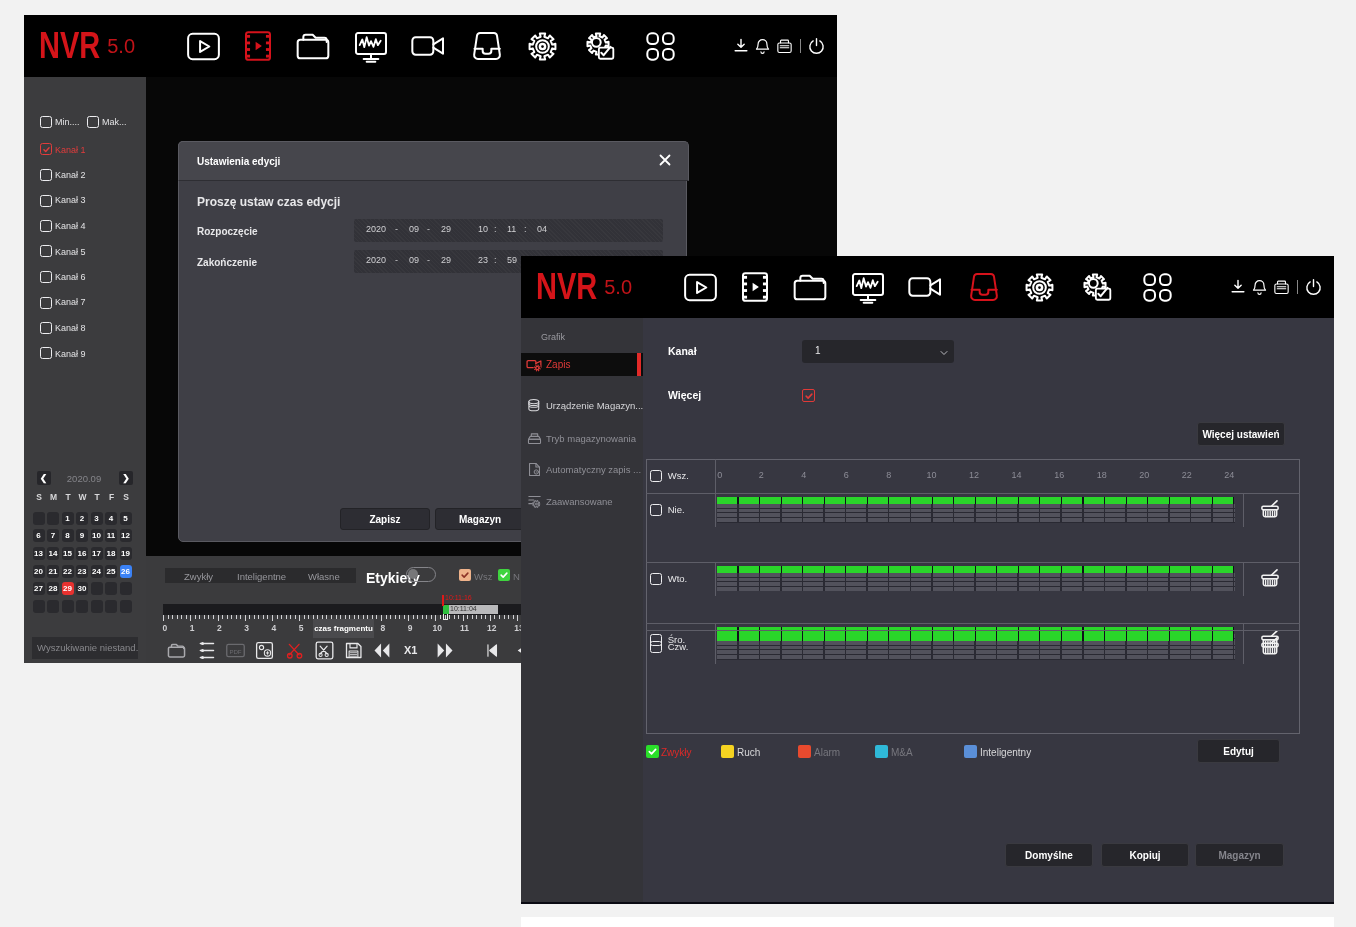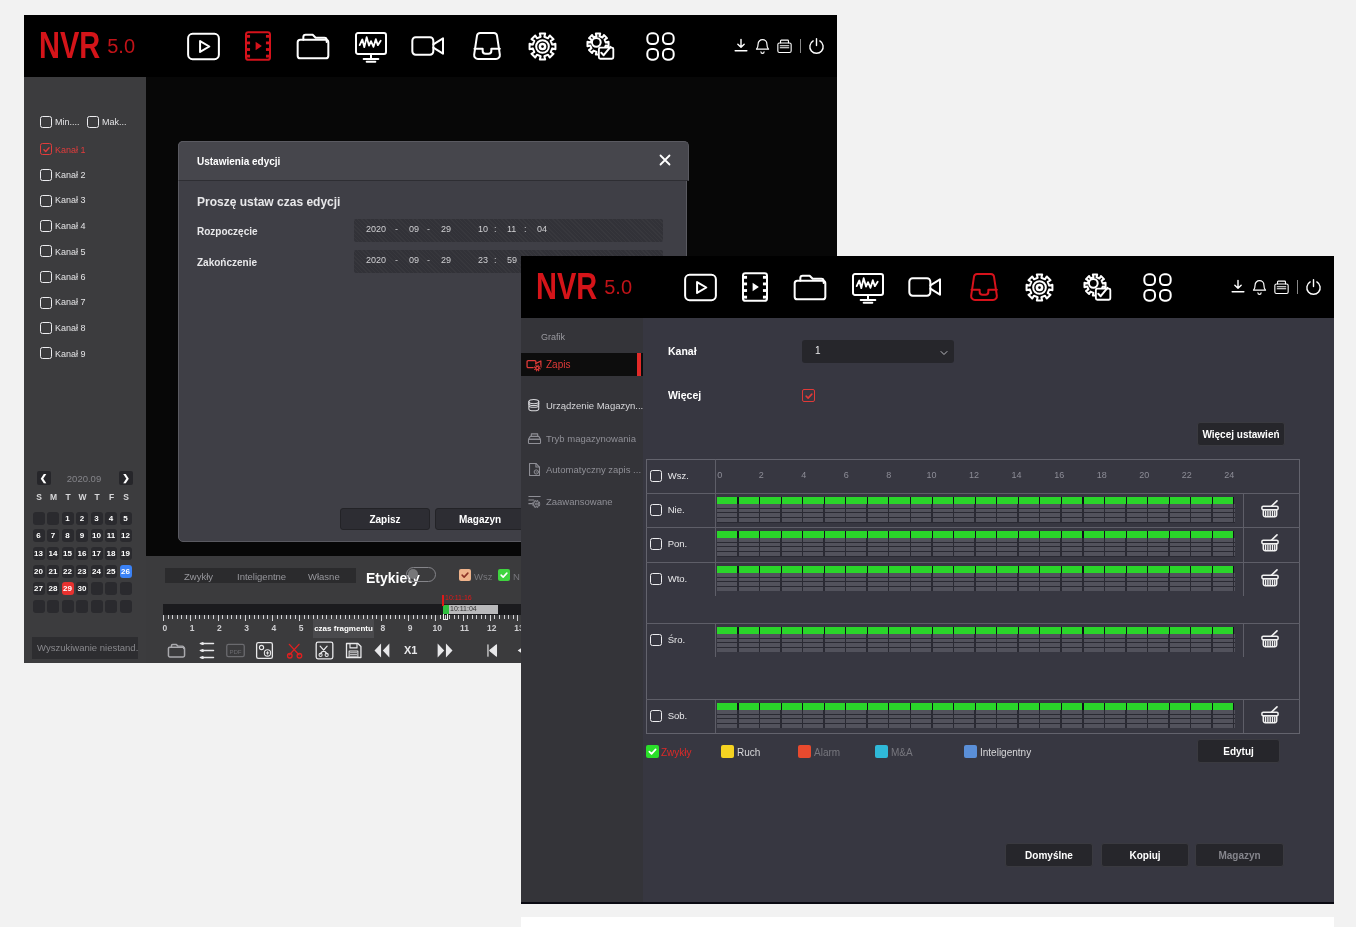--- a/index.html
+++ b/index.html
@@ -621,39 +621,20 @@
             <path d="M13.6 8 L19 2.8" stroke="#f2f2f2" stroke-width="1.7"></path>
             <rect x="3.9" y="8.2" width="16.2" height="3.6" rx="1.4" stroke="#f2f2f2" stroke-width="1.5"></rect>
             <path d="M5.3 11.8 h13.4 v4.9 a2.1 2.1 0 0 1 -2.1 2.1 H7.4 a2.1 2.1 0 0 1 -2.1 -2.1 Z" stroke="#f2f2f2" stroke-width="1.5"></path>
             <path d="M7.6 13.4 v4.6" stroke="#f2f2f2" stroke-width="1.3"></path>
             <path d="M9.9 13.4 v4.6" stroke="#f2f2f2" stroke-width="1.3"></path>
             <path d="M12.2 13.4 v4.6" stroke="#f2f2f2" stroke-width="1.3"></path>
             <path d="M14.5 13.4 v4.6" stroke="#f2f2f2" stroke-width="1.3"></path>
             <path d="M16.7 13.4 v4.6" stroke="#f2f2f2" stroke-width="1.3"></path>
           </svg></div>
       </div>
-      <div class="abs" style="left:0;top:68.6px;width:654.7px;height:34.3px;">
-        <div class="abs" style="left:0;top:0;width:654.7px;height:34.3px;border-top:1px solid #5e5e68;"></div>
-        <div class="abs thcb" style="left:4px;top:11px;"></div>
-        <div class="abs daylb" style="left:22px;top:11px;">Pon.</div>
-        <div class="abs" style="left:69px;top:0;width:1px;height:34.3px;background:#5e5e68;"></div>
-        <div class="abs" style="left:597px;top:0;width:1px;height:34.3px;background:#5e5e68;"></div>
-        <div class="abs" style="left:71.7px;top:4px;width:516.5px;height:7px;background:repeating-linear-gradient(to right,#2ad52a 0 20.46px,#10101a 20.46px 21.56px);"></div>
-        <div class="abs" style="left:71.7px;top:11px;width:517.5px;height:18.6px;background:repeating-linear-gradient(to right,transparent 0 20.06px,#2a2a33 20.06px 21.56px),repeating-linear-gradient(to bottom,#52525c 0 3.65px,#292932 3.65px 4.65px);"></div>
-        <div class="abs" style="left:612px;top:5px;width:24px;height:24px;"><svg width="24" height="24" viewBox="0 0 24 24" fill="none" stroke-linecap="round" stroke-linejoin="round">
-            <path d="M13.6 8 L19 2.8" stroke="#f2f2f2" stroke-width="1.7"></path>
-            <rect x="3.9" y="8.2" width="16.2" height="3.6" rx="1.4" stroke="#f2f2f2" stroke-width="1.5"></rect>
-            <path d="M5.3 11.8 h13.4 v4.9 a2.1 2.1 0 0 1 -2.1 2.1 H7.4 a2.1 2.1 0 0 1 -2.1 -2.1 Z" stroke="#f2f2f2" stroke-width="1.5"></path>
-            <path d="M7.6 13.4 v4.6" stroke="#f2f2f2" stroke-width="1.3"></path>
-            <path d="M9.9 13.4 v4.6" stroke="#f2f2f2" stroke-width="1.3"></path>
-            <path d="M12.2 13.4 v4.6" stroke="#f2f2f2" stroke-width="1.3"></path>
-            <path d="M14.5 13.4 v4.6" stroke="#f2f2f2" stroke-width="1.3"></path>
-            <path d="M16.7 13.4 v4.6" stroke="#f2f2f2" stroke-width="1.3"></path>
-          </svg></div>
-      </div>
       <div class="abs" style="left:0;top:102.9px;width:654.7px;height:34.3px;">
         <div class="abs" style="left:0;top:0;width:654.7px;height:34.3px;border-top:1px solid #5e5e68;"></div>
         <div class="abs thcb" style="left:4px;top:11px;"></div>
         <div class="abs daylb" style="left:22px;top:11px;">Wto.</div>
         <div class="abs" style="left:69px;top:0;width:1px;height:34.3px;background:#5e5e68;"></div>
         <div class="abs" style="left:597px;top:0;width:1px;height:34.3px;background:#5e5e68;"></div>
         <div class="abs" style="left:71.7px;top:4px;width:516.5px;height:7px;background:repeating-linear-gradient(to right,#2ad52a 0 20.46px,#10101a 20.46px 21.56px);"></div>
         <div class="abs" style="left:71.7px;top:11px;width:517.5px;height:18.6px;background:repeating-linear-gradient(to right,transparent 0 20.06px,#2a2a33 20.06px 21.56px),repeating-linear-gradient(to bottom,#52525c 0 3.65px,#292932 3.65px 4.65px);"></div>
         <div class="abs" style="left:612px;top:5px;width:24px;height:24px;"><svg width="24" height="24" viewBox="0 0 24 24" fill="none" stroke-linecap="round" stroke-linejoin="round">
             <path d="M13.6 8 L19 2.8" stroke="#f2f2f2" stroke-width="1.7"></path>
@@ -678,24 +659,24 @@
             <path d="M13.6 8 L19 2.8" stroke="#f2f2f2" stroke-width="1.7"></path>
             <rect x="3.9" y="8.2" width="16.2" height="3.6" rx="1.4" stroke="#f2f2f2" stroke-width="1.5"></rect>
             <path d="M5.3 11.8 h13.4 v4.9 a2.1 2.1 0 0 1 -2.1 2.1 H7.4 a2.1 2.1 0 0 1 -2.1 -2.1 Z" stroke="#f2f2f2" stroke-width="1.5"></path>
             <path d="M7.6 13.4 v4.6" stroke="#f2f2f2" stroke-width="1.3"></path>
             <path d="M9.9 13.4 v4.6" stroke="#f2f2f2" stroke-width="1.3"></path>
             <path d="M12.2 13.4 v4.6" stroke="#f2f2f2" stroke-width="1.3"></path>
             <path d="M14.5 13.4 v4.6" stroke="#f2f2f2" stroke-width="1.3"></path>
             <path d="M16.7 13.4 v4.6" stroke="#f2f2f2" stroke-width="1.3"></path>
           </svg></div>
       </div>
-      <div class="abs" style="left:0;top:240.1px;width:654.7px;height:34.3px;">
+      <div class="abs" style="left:0;top:171.5px;width:654.7px;height:34.3px;">
         <div class="abs" style="left:0;top:0;width:654.7px;height:34.3px;border-top:1px solid #5e5e68;"></div>
         <div class="abs thcb" style="left:4px;top:11px;"></div>
-        <div class="abs daylb" style="left:22px;top:11px;">Sob.</div>
+        <div class="abs daylb" style="left:22px;top:11px;">Czw.</div>
         <div class="abs" style="left:69px;top:0;width:1px;height:34.3px;background:#5e5e68;"></div>
         <div class="abs" style="left:597px;top:0;width:1px;height:34.3px;background:#5e5e68;"></div>
         <div class="abs" style="left:71.7px;top:4px;width:516.5px;height:7px;background:repeating-linear-gradient(to right,#2ad52a 0 20.46px,#10101a 20.46px 21.56px);"></div>
         <div class="abs" style="left:71.7px;top:11px;width:517.5px;height:18.6px;background:repeating-linear-gradient(to right,transparent 0 20.06px,#2a2a33 20.06px 21.56px),repeating-linear-gradient(to bottom,#52525c 0 3.65px,#292932 3.65px 4.65px);"></div>
         <div class="abs" style="left:612px;top:5px;width:24px;height:24px;"><svg width="24" height="24" viewBox="0 0 24 24" fill="none" stroke-linecap="round" stroke-linejoin="round">
             <path d="M13.6 8 L19 2.8" stroke="#f2f2f2" stroke-width="1.7"></path>
             <rect x="3.9" y="8.2" width="16.2" height="3.6" rx="1.4" stroke="#f2f2f2" stroke-width="1.5"></rect>
             <path d="M5.3 11.8 h13.4 v4.9 a2.1 2.1 0 0 1 -2.1 2.1 H7.4 a2.1 2.1 0 0 1 -2.1 -2.1 Z" stroke="#f2f2f2" stroke-width="1.5"></path>
             <path d="M7.6 13.4 v4.6" stroke="#f2f2f2" stroke-width="1.3"></path>
             <path d="M9.9 13.4 v4.6" stroke="#f2f2f2" stroke-width="1.3"></path>

